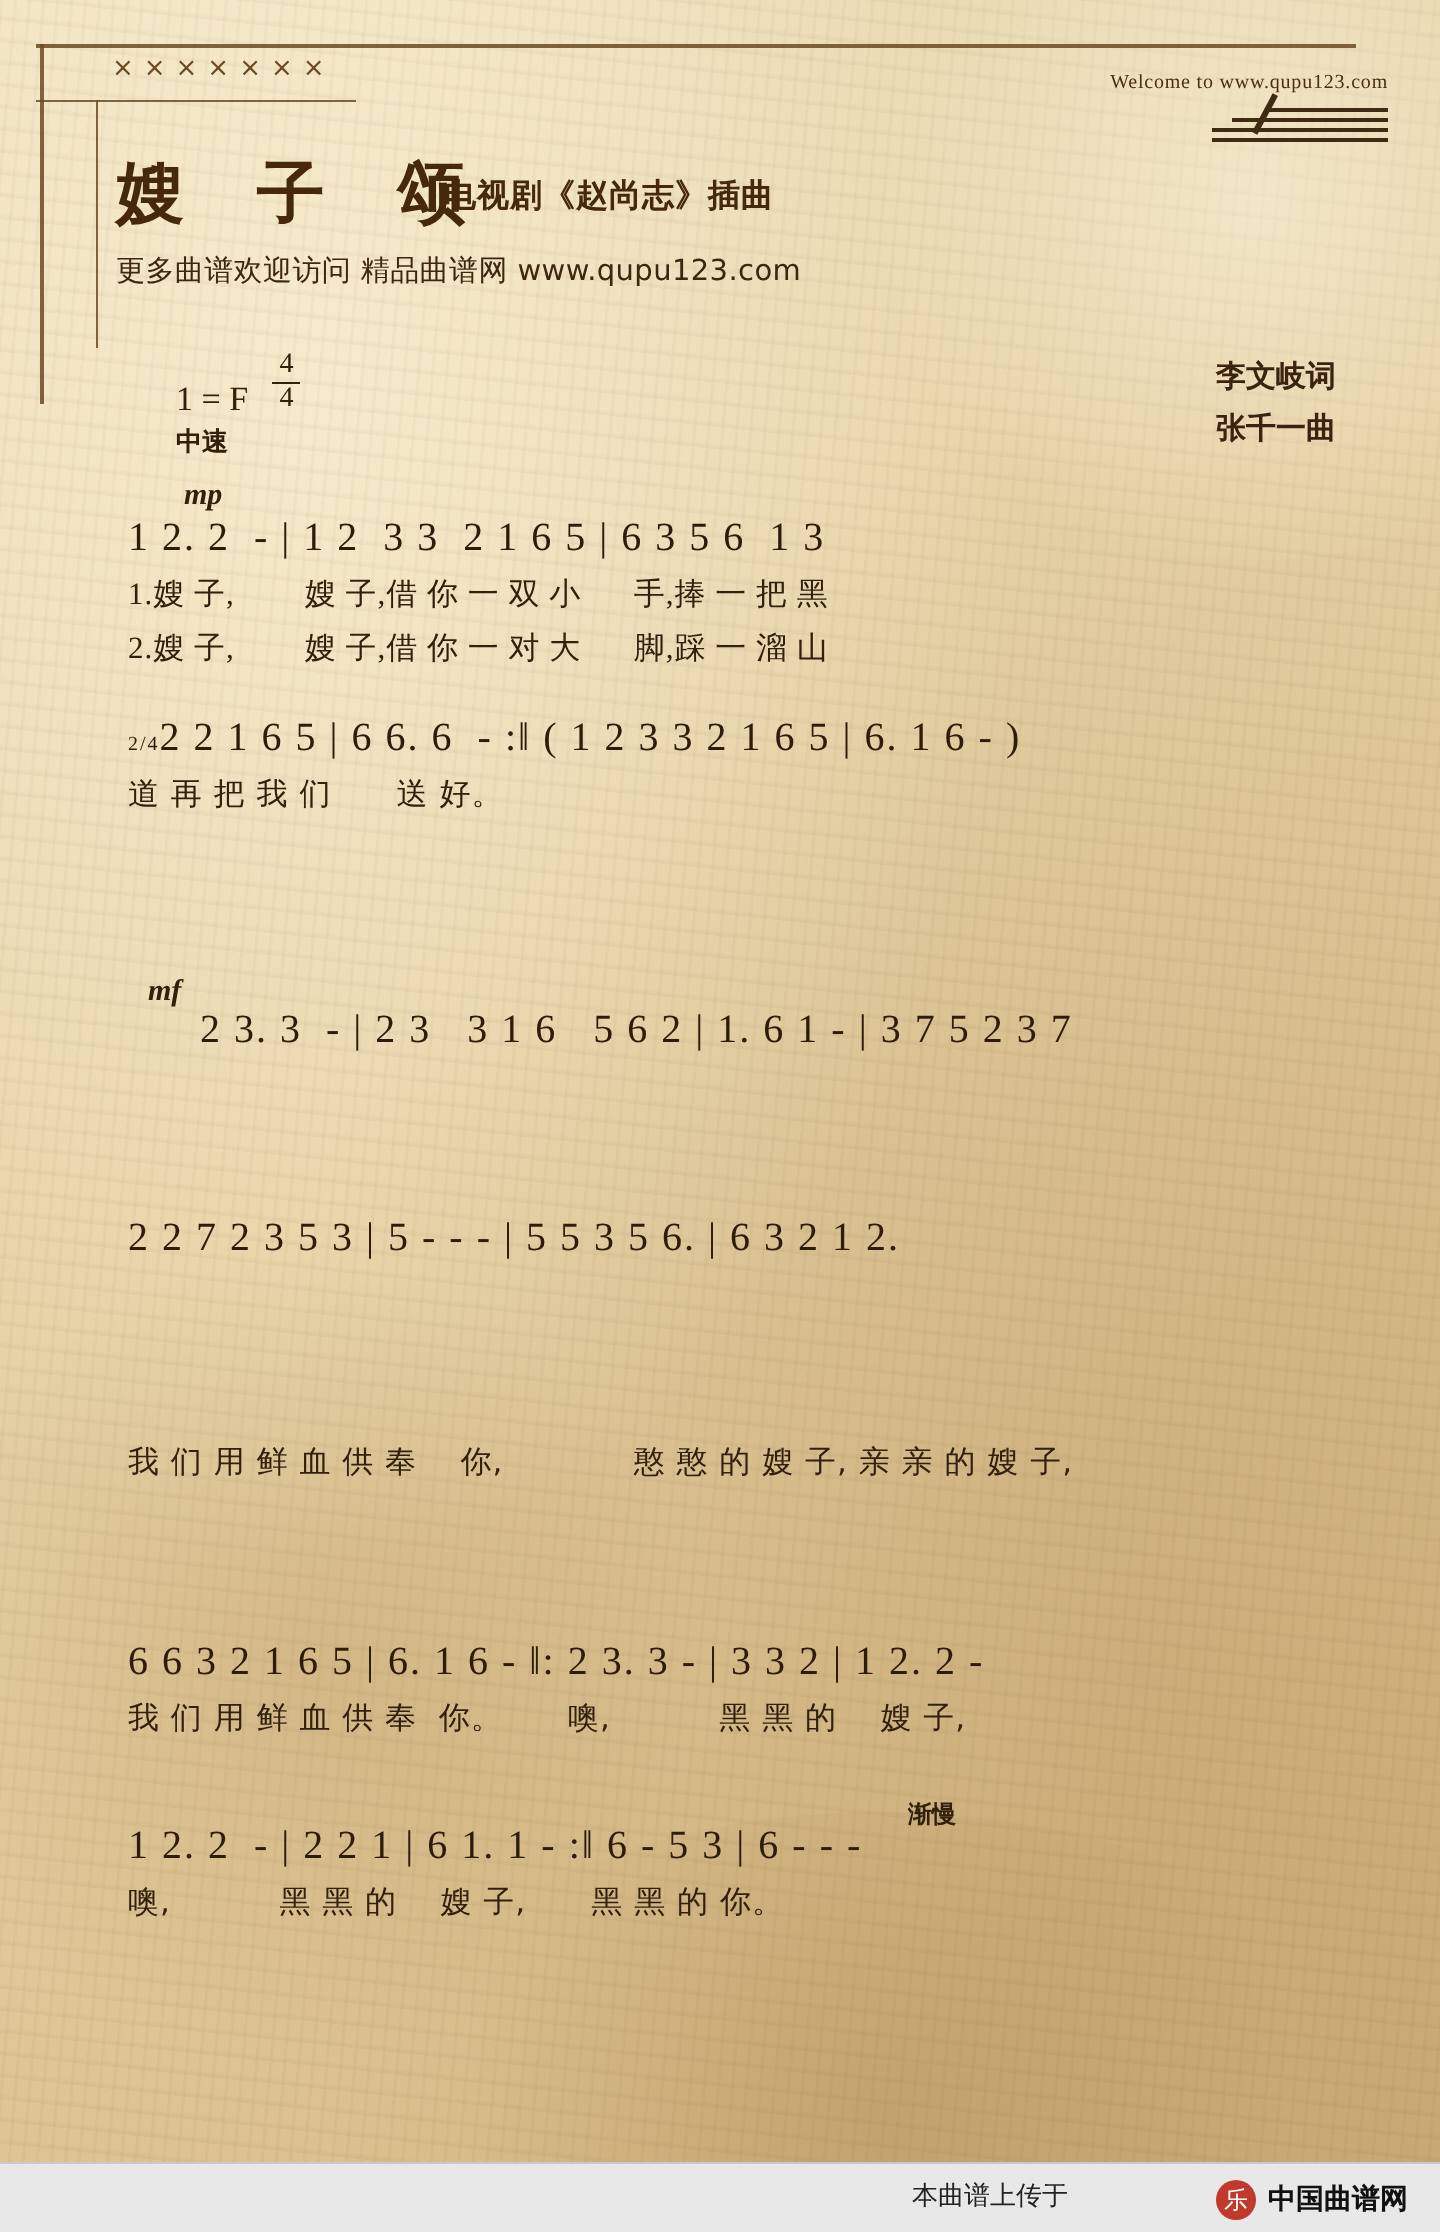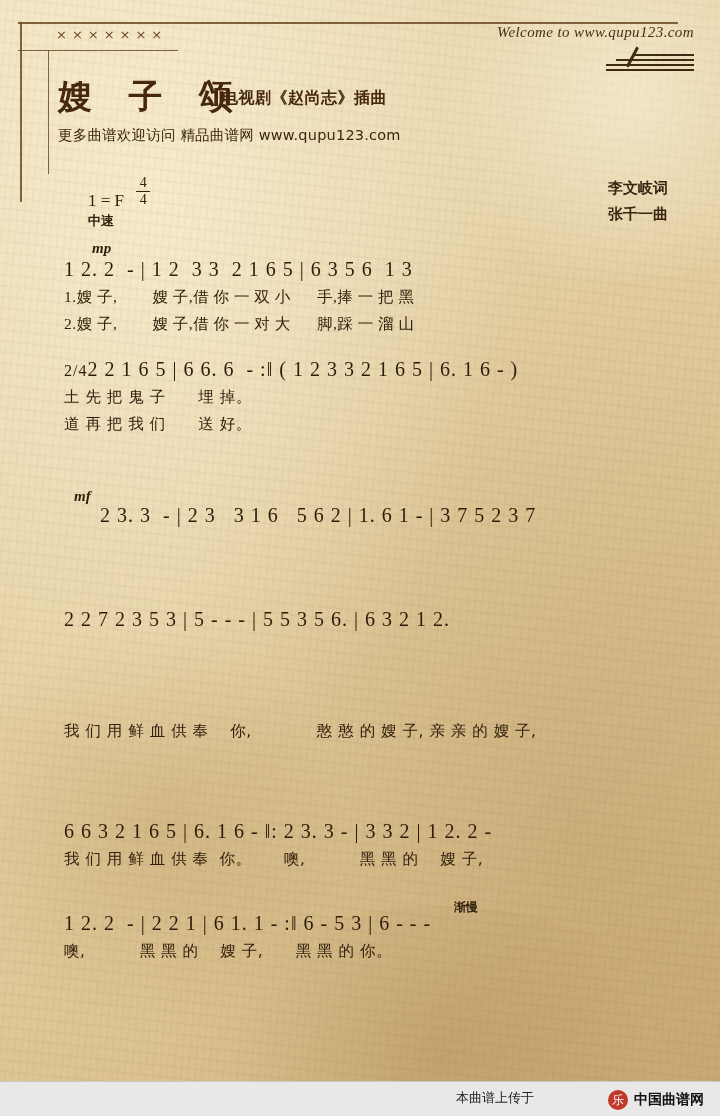--- a/index.html
+++ b/index.html
@@ -92,23 +92,22 @@
     position: absolute;
     left: 56px; top: 27px;
     font-size: 13px;
     letter-spacing: 5px;
     color: #6b4a24;
     font-family: "DejaVu Sans", sans-serif;
   }
 
   .welcome {
     position: absolute;
-    right: 26px; top: 24px;
-    font-size: 15px;
-    font-style: italic;
+    right: 26px; top: 36px;
+    font-size: 10px;
     color: #4a2f14;
     font-family: "Liberation Serif", serif;
     letter-spacing: 0.4px;
   }
   .corner-lines {
     position: absolute;
     right: 26px; top: 54px;
     width: 88px;
   }
   .corner-lines i {
@@ -222,21 +221,21 @@
     font-size: 15.5px;
     color: #32200d;
     white-space: pre;
     letter-spacing: 0.5px;
     margin-top: 6px;
   }
   .lyric.num {
     font-family: "Liberation Serif", serif;
   }
   .small-meter {
-    font-size: 16px;
+    font-size: 10px;
   }
 
   .footer-bar {
     position: absolute;
     left: 0; bottom: 0;
     width: 720px; height: 34px;
     background: #e8e8e8;
     border-top: 1px solid #c9c9c9;
   }
   .footer-text {
@@ -316,21 +315,20 @@
 
   <div class="dyn" style="left:92px; top:240px;">mp</div>
   <div class="sys" style="top:258px;">
     <div class="notes">1 2. 2  - | 1 2  3 3  2 1 6 5 | 6 3 5 6  1 3</div>
     <div class="lyric num">1.嫂 子,        嫂 子,借 你 一 双 小      手,捧 一 把 黑</div>
     <div class="lyric num">2.嫂 子,        嫂 子,借 你 一 对 大      脚,踩 一 溜 山</div>
   </div>
 
   <div class="sys" style="top:358px;">
     <div class="notes"><span class="small-meter">2/4</span><span>2 2 1 6 5 | 6 6. 6  - :‖ ( 1 2 3 3 2 1 6 5 | 6. 1 6 - )</span></div>
-    <div class="lyric">土 先 把 鬼 子      埋 掉。</div>
     <div class="lyric">道 再 把 我 们      送 好。</div>
   </div>
 
   <div class="dyn" style="left:74px; top:488px;">mf</div>
   <div class="sys" style="top:504px;margin-left:36px;">
     <div class="notes">2 3. 3  - | 2 3   3 1 6   5 6 2 | 1. 6 1 - | 3 7 5 2 3 7</div>
   </div>
 
   <div class="sys" style="top:608px;">
     <div class="notes">2 2 7 2 3 5 3 | 5 - - - | 5 5 3 5 6. | 6 3 2 1 2.</div>

